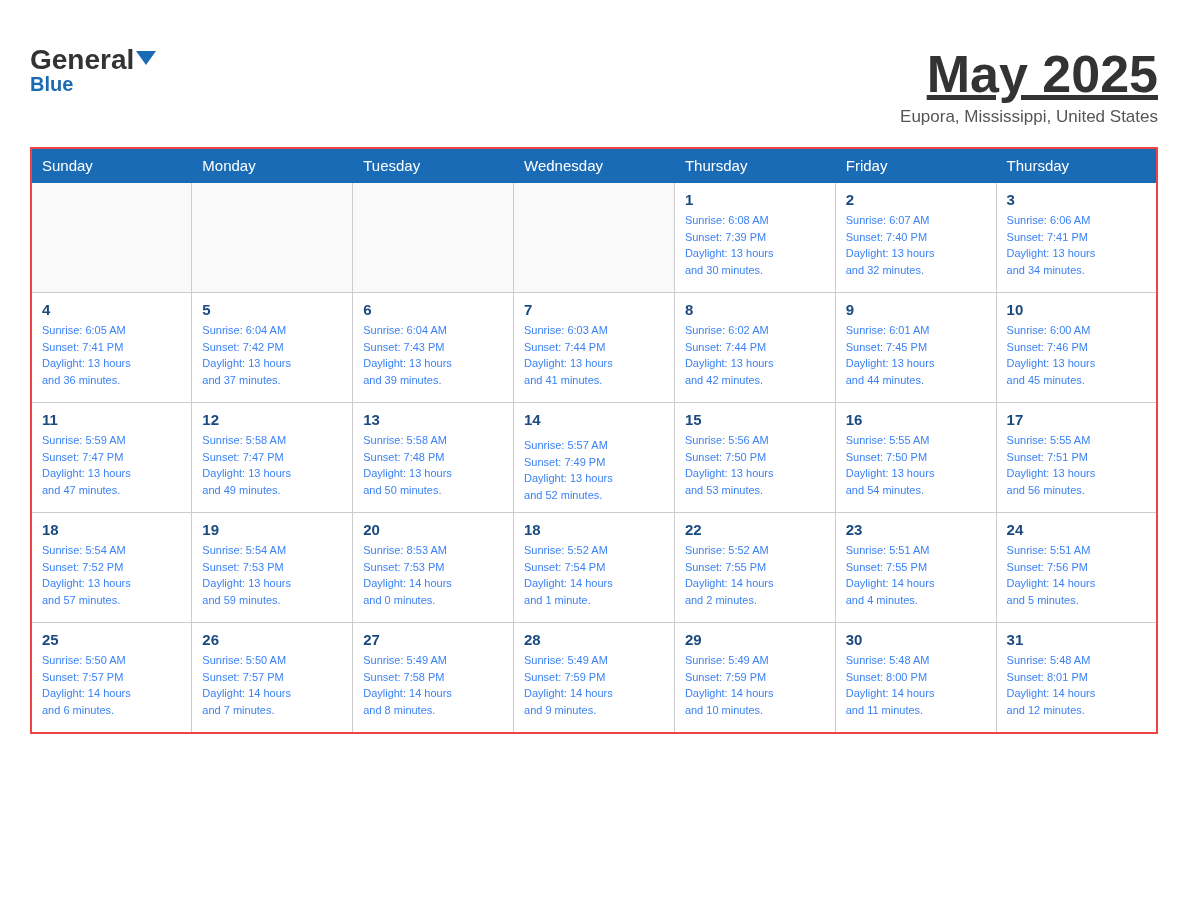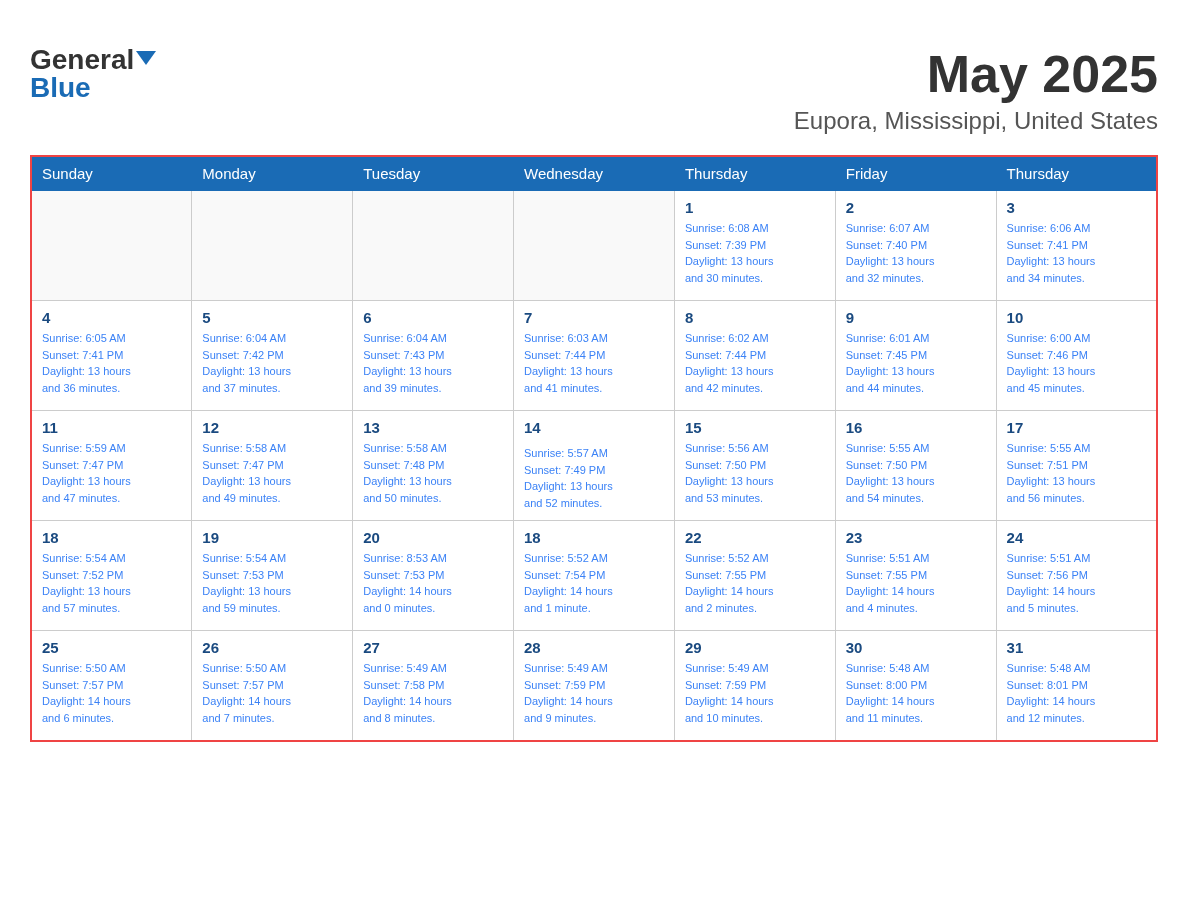--- a/index.html
+++ b/index.html
@@ -44,23 +44,24 @@
       top: -2px;
     }
     .title-section {
       text-align: right;
     }
     .month-title {
       font-size: 52px;
       font-weight: bold;
       color: #333;
       line-height: 1.1;
+      text-decoration: underline;
     }
     .location {
-      font-size: 24px;
+      font-size: 17px;
       color: #555;
       margin-top: 4px;
     }
     .calendar {
       width: 100%;
       border-collapse: collapse;
       border: 2px solid #ef4444;
     }
     .calendar th {
       background-color: #1a6bb5;
@@ -102,21 +103,21 @@
 </head>
 <body>
 
 <div class="header">
   <div class="logo">
     <div style="display:flex; flex-direction:column; align-items:flex-start;">
       <div style="display:flex; align-items:center;">
         <span class="logo-text">General</span>
         <span class="logo-arrow"></span>
       </div>
-      <span class="logo-text logo-blue" style="font-size:28px; font-weight:bold;">Blue</span>
+      <span class="logo-text logo-blue" style="font-size:20px; font-weight:bold;">Blue</span>
     </div>
   </div>
   <div class="title-section">
     <div class="month-title">May 2025</div>
     <div class="location">Eupora, Mississippi, United States</div>
   </div>
 </div>
 
 <table class="calendar">
   <thead>

